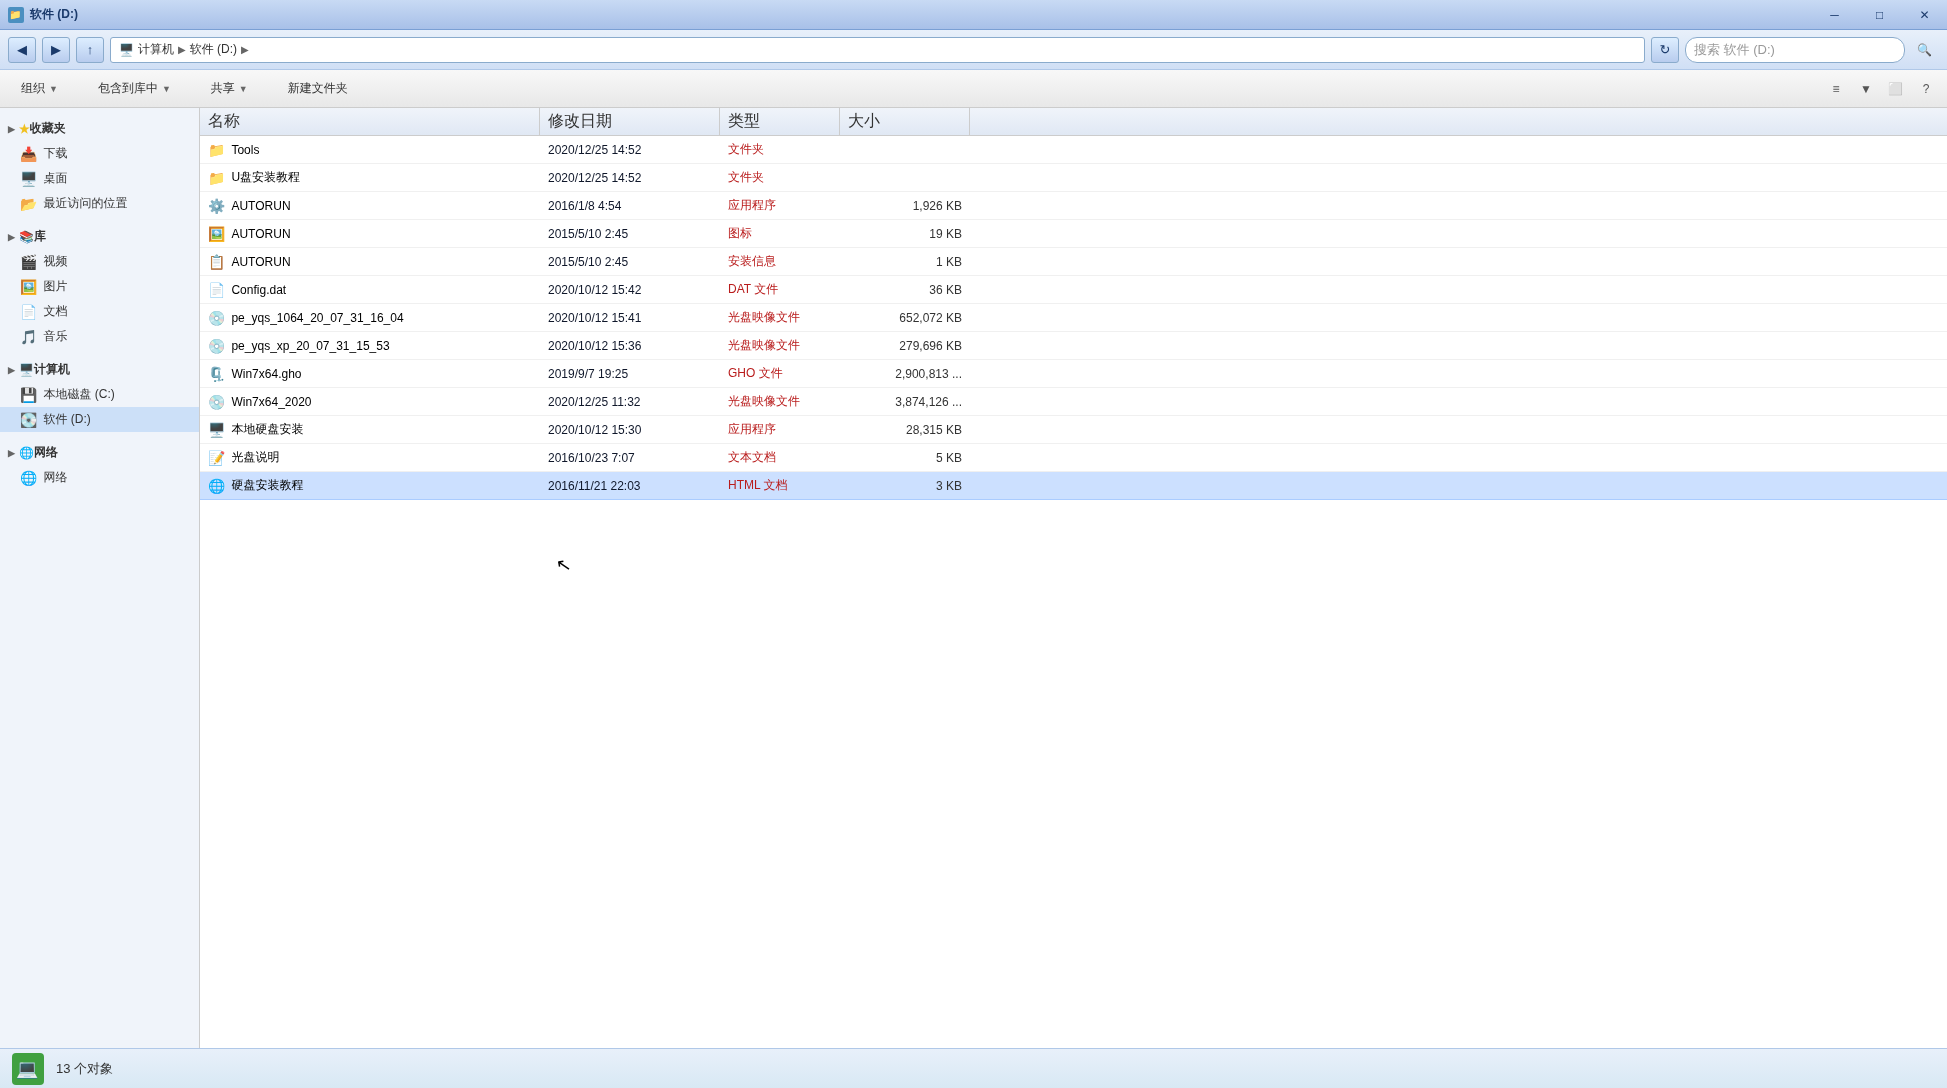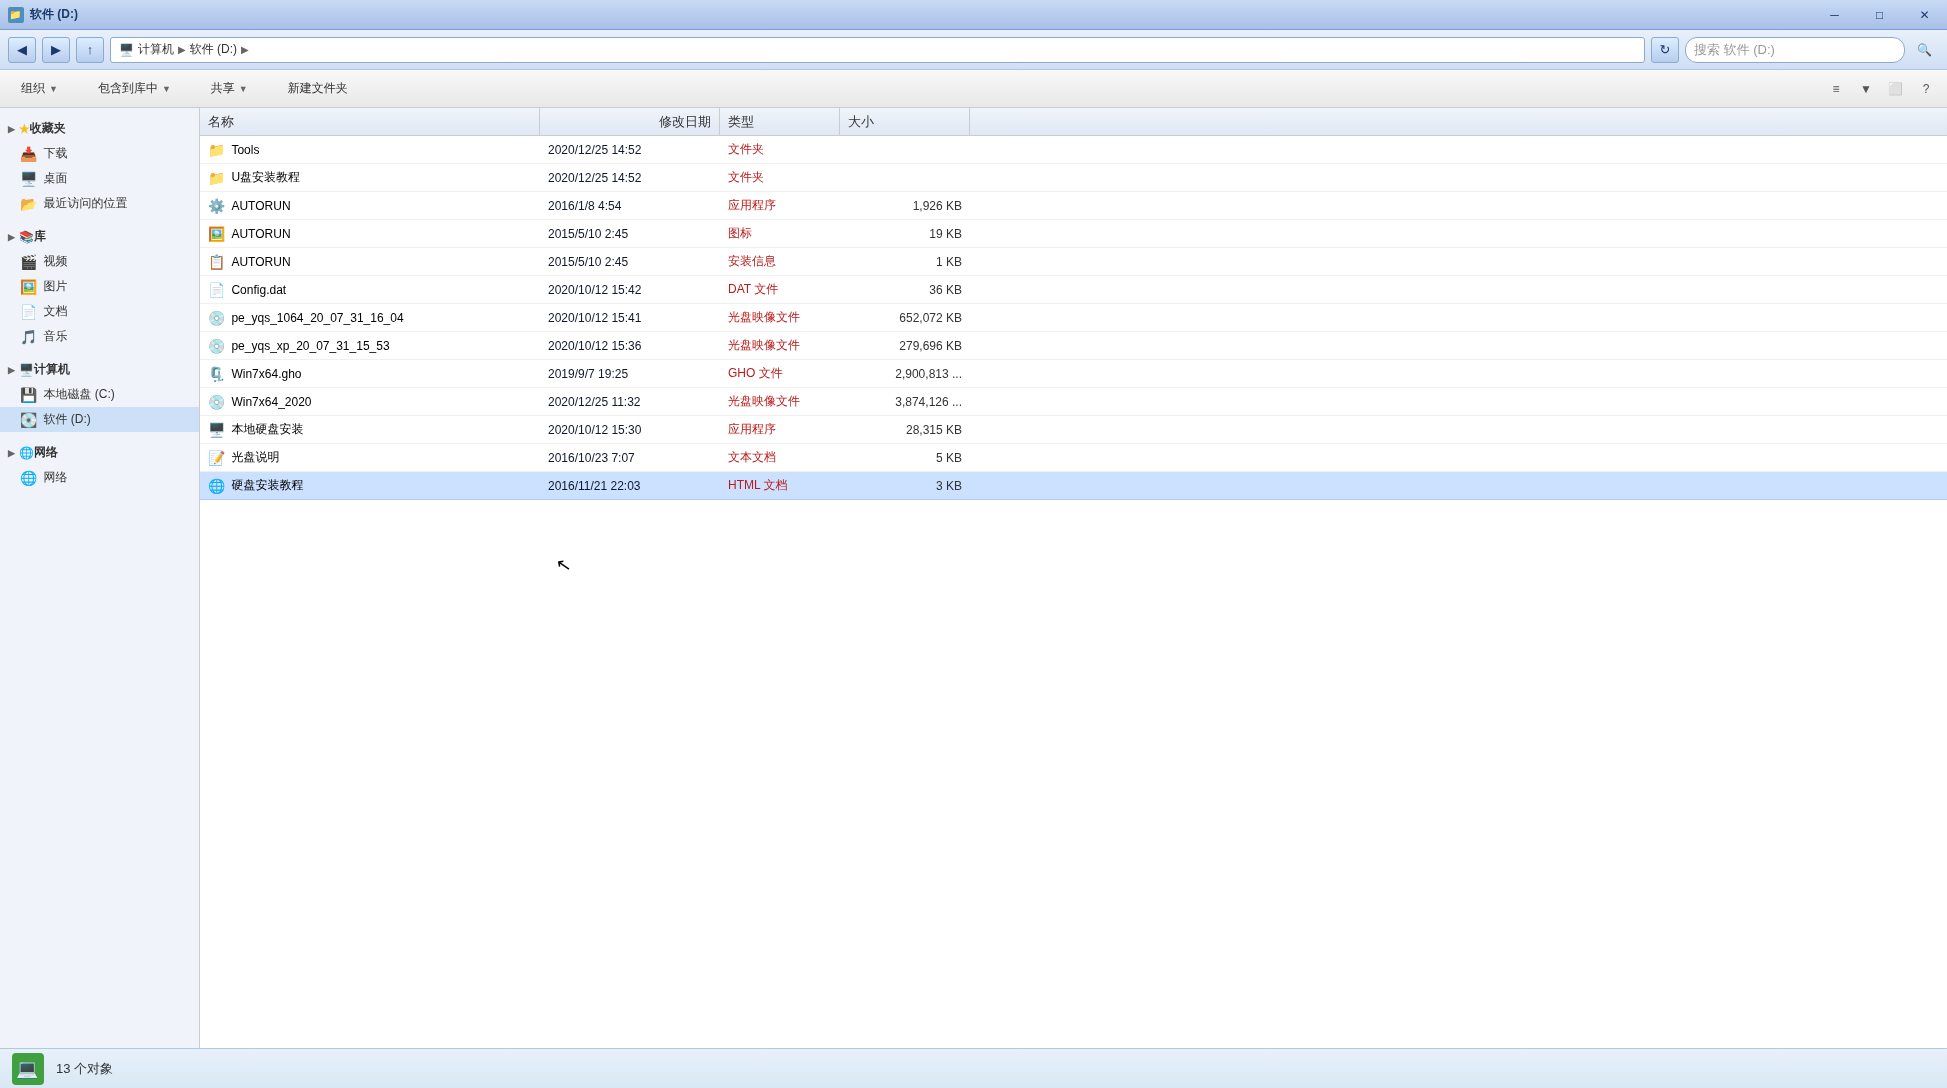--- a/index.html
+++ b/index.html
@@ -187,29 +187,29 @@
     .column-headers {
       display: flex;
       background: linear-gradient(to bottom, #f0f4fa, #e0e8f4);
       border-bottom: 1px solid #ccc;
       padding: 0;
       height: 28px;
       align-items: center;
     }
     .col-header {
       padding: 0 8px;
-      font-size: 13px;
+      font-size: 16px;
       color: #333;
       height: 100%;
       display: flex; align-items: center;
       border-right: 1px solid #ccc;
       cursor: pointer;
     }
     .col-name { width: 340px; }
-    .col-date { width: 180px; justify-content: flex-end; }
+    .col-date { width: 180px; }
     .col-type { width: 120px; }
     .col-size { width: 130px; }
 
     .file-list { flex: 1; overflow-y: auto; }
     .file-row {
       display: flex;
       align-items: center;
       height: 28px;
       border-bottom: 1px solid #f0f0f0;
       cursor: pointer;

